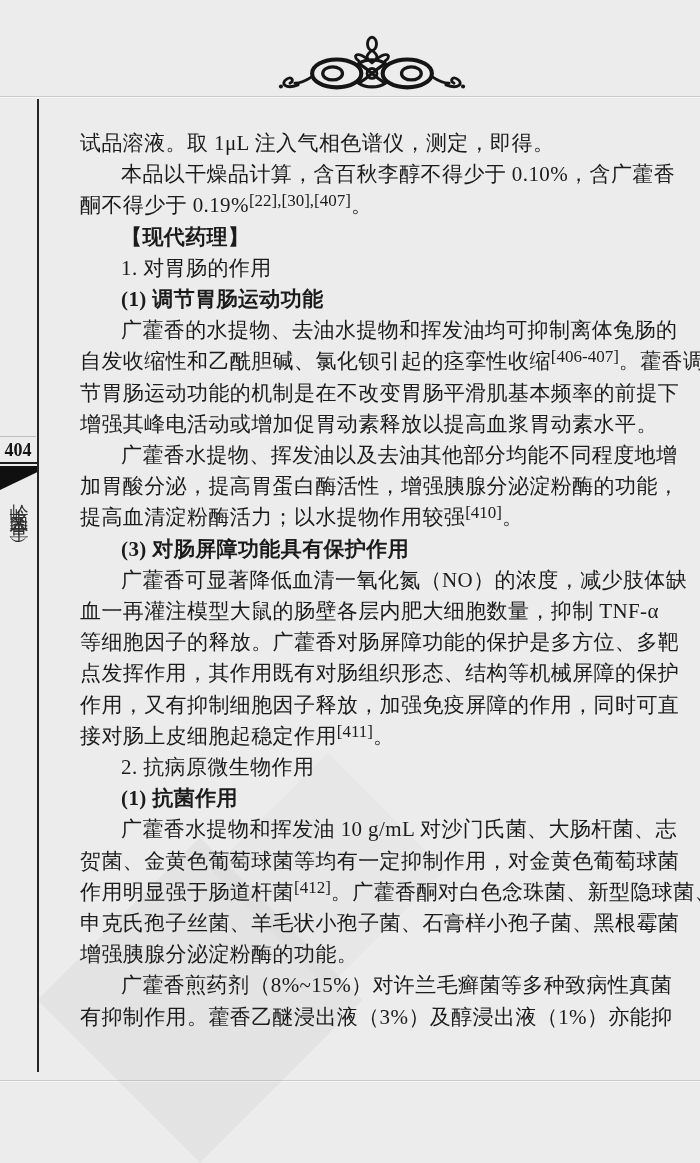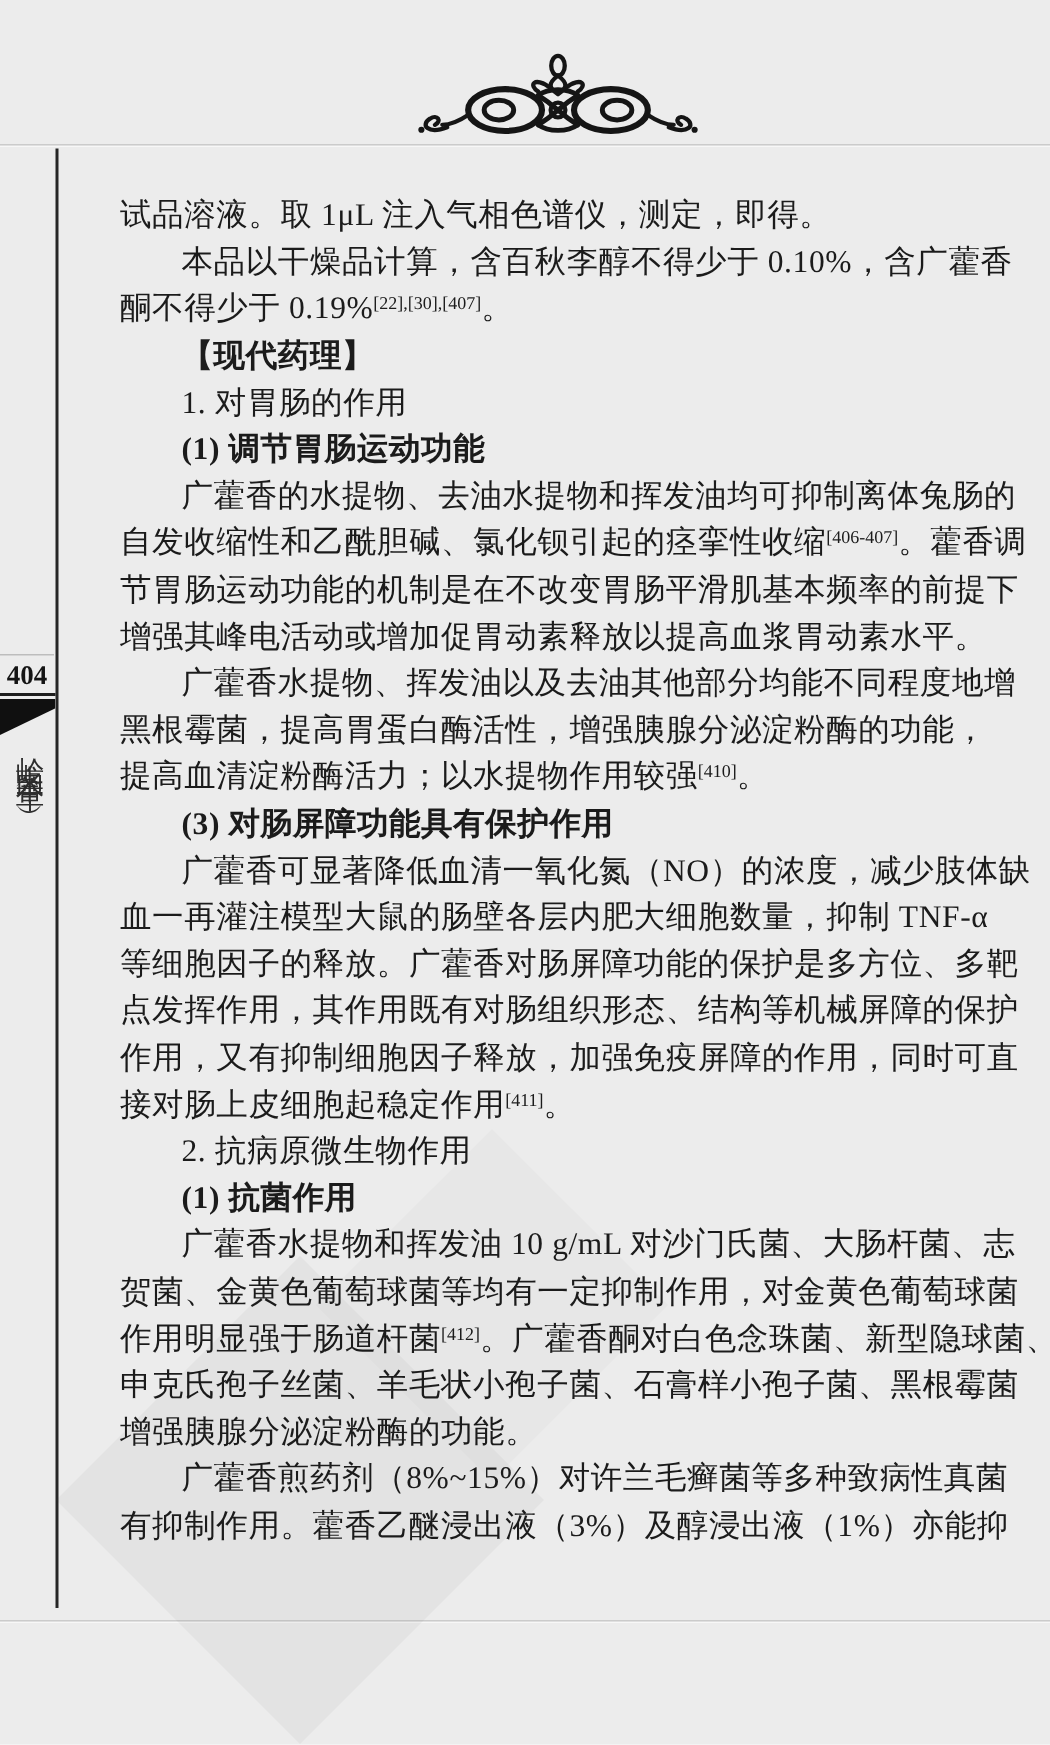--- a/index.html
+++ b/index.html
@@ -40,21 +40,21 @@
   
   .content{
     position:absolute;left:38px;top:128px;width:662px;
     box-sizing:border-box;padding:0 36px 0 42px;
     font-size:21px;line-height:31.2px;letter-spacing:0.4px;
     z-index:2;
   }
   .line{white-space:nowrap;}
   .line.indent{text-indent:41px;}
   .line.bold{font-weight:700;}
-  .line sup{font-size:12px;line-height:0;letter-spacing:0;vertical-align:6px;}
+  .line sup{font-size:17px;line-height:0;letter-spacing:0;vertical-align:6px;}
   
   .wm{position:absolute;transform:rotate(45deg);z-index:1;}
   .wm1{left:85px;top:885px;width:230px;height:230px;background:rgba(90,90,90,0.06);}
   .wm2{left:245px;top:787px;width:166px;height:166px;background:rgba(120,120,120,0.035);}
 </style>
 </head>
 <body>
 
 <div class="canvas" style="background: rgb(236, 236, 236); color: rgb(27, 27, 27);">
 
@@ -96,21 +96,21 @@
       <div class="line indent"><span>本品以干燥品计算，含百秋李醇不得少于 0.10%，含广藿香</span></div>
       <div class="line"><span>酮不得少于 0.19%</span><sup>[22],[30],[407]</sup><span>。</span></div>
       <div class="line bold indent"><span>【现代药理】</span></div>
       <div class="line indent"><span>1. 对胃肠的作用</span></div>
       <div class="line bold indent"><span>(1) 调节胃肠运动功能</span></div>
       <div class="line indent"><span>广藿香的水提物、去油水提物和挥发油均可抑制离体兔肠的</span></div>
       <div class="line"><span>自发收缩性和乙酰胆碱、氯化钡引起的痉挛性收缩</span><sup>[406-407]</sup><span>。藿香调</span></div>
       <div class="line"><span>节胃肠运动功能的机制是在不改变胃肠平滑肌基本频率的前提下</span></div>
       <div class="line"><span>增强其峰电活动或增加促胃动素释放以提高血浆胃动素水平。</span></div>
       <div class="line indent"><span>广藿香水提物、挥发油以及去油其他部分均能不同程度地增</span></div>
-      <div class="line"><span>黑根霉菌，提高胃蛋白酶活性，增强胰腺分泌淀粉酶的功能，</span></div>
+      <div class="line"><span>加胃酸分泌，提高胃蛋白酶活性，增强胰腺分泌淀粉酶的功能，</span></div>
       <div class="line"><span>提高血清淀粉酶活力；以水提物作用较强</span><sup>[410]</sup><span>。</span></div>
       <div class="line bold indent"><span>(3) 对肠屏障功能具有保护作用</span></div>
       <div class="line indent"><span>广藿香可显著降低血清一氧化氮（NO）的浓度，减少肢体缺</span></div>
       <div class="line"><span>血一再灌注模型大鼠的肠壁各层内肥大细胞数量，抑制 TNF-α</span></div>
       <div class="line"><span>等细胞因子的释放。广藿香对肠屏障功能的保护是多方位、多靶</span></div>
       <div class="line"><span>点发挥作用，其作用既有对肠组织形态、结构等机械屏障的保护</span></div>
       <div class="line"><span>作用，又有抑制细胞因子释放，加强免疫屏障的作用，同时可直</span></div>
       <div class="line"><span>接对肠上皮细胞起稳定作用</span><sup>[411]</sup><span>。</span></div>
       <div class="line indent"><span>2. 抗病原微生物作用</span></div>
       <div class="line bold indent"><span>(1) 抗菌作用</span></div>

